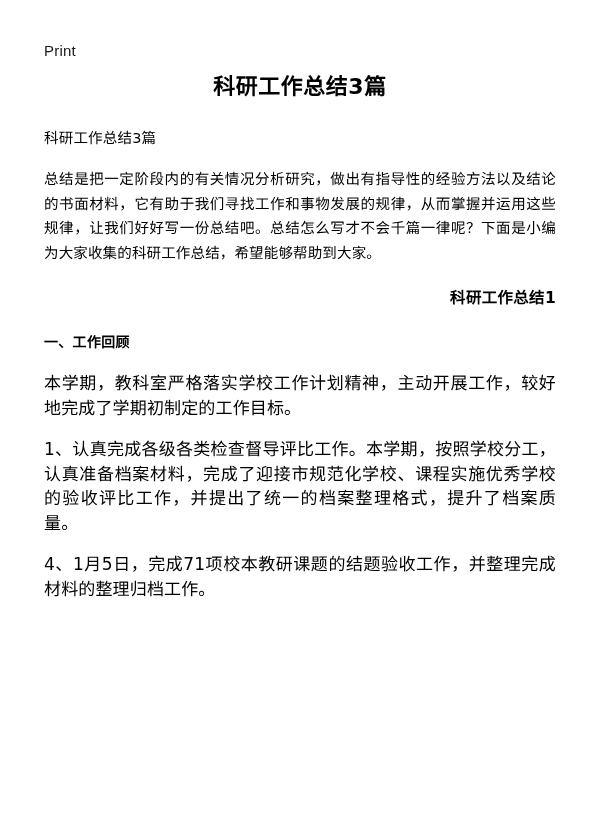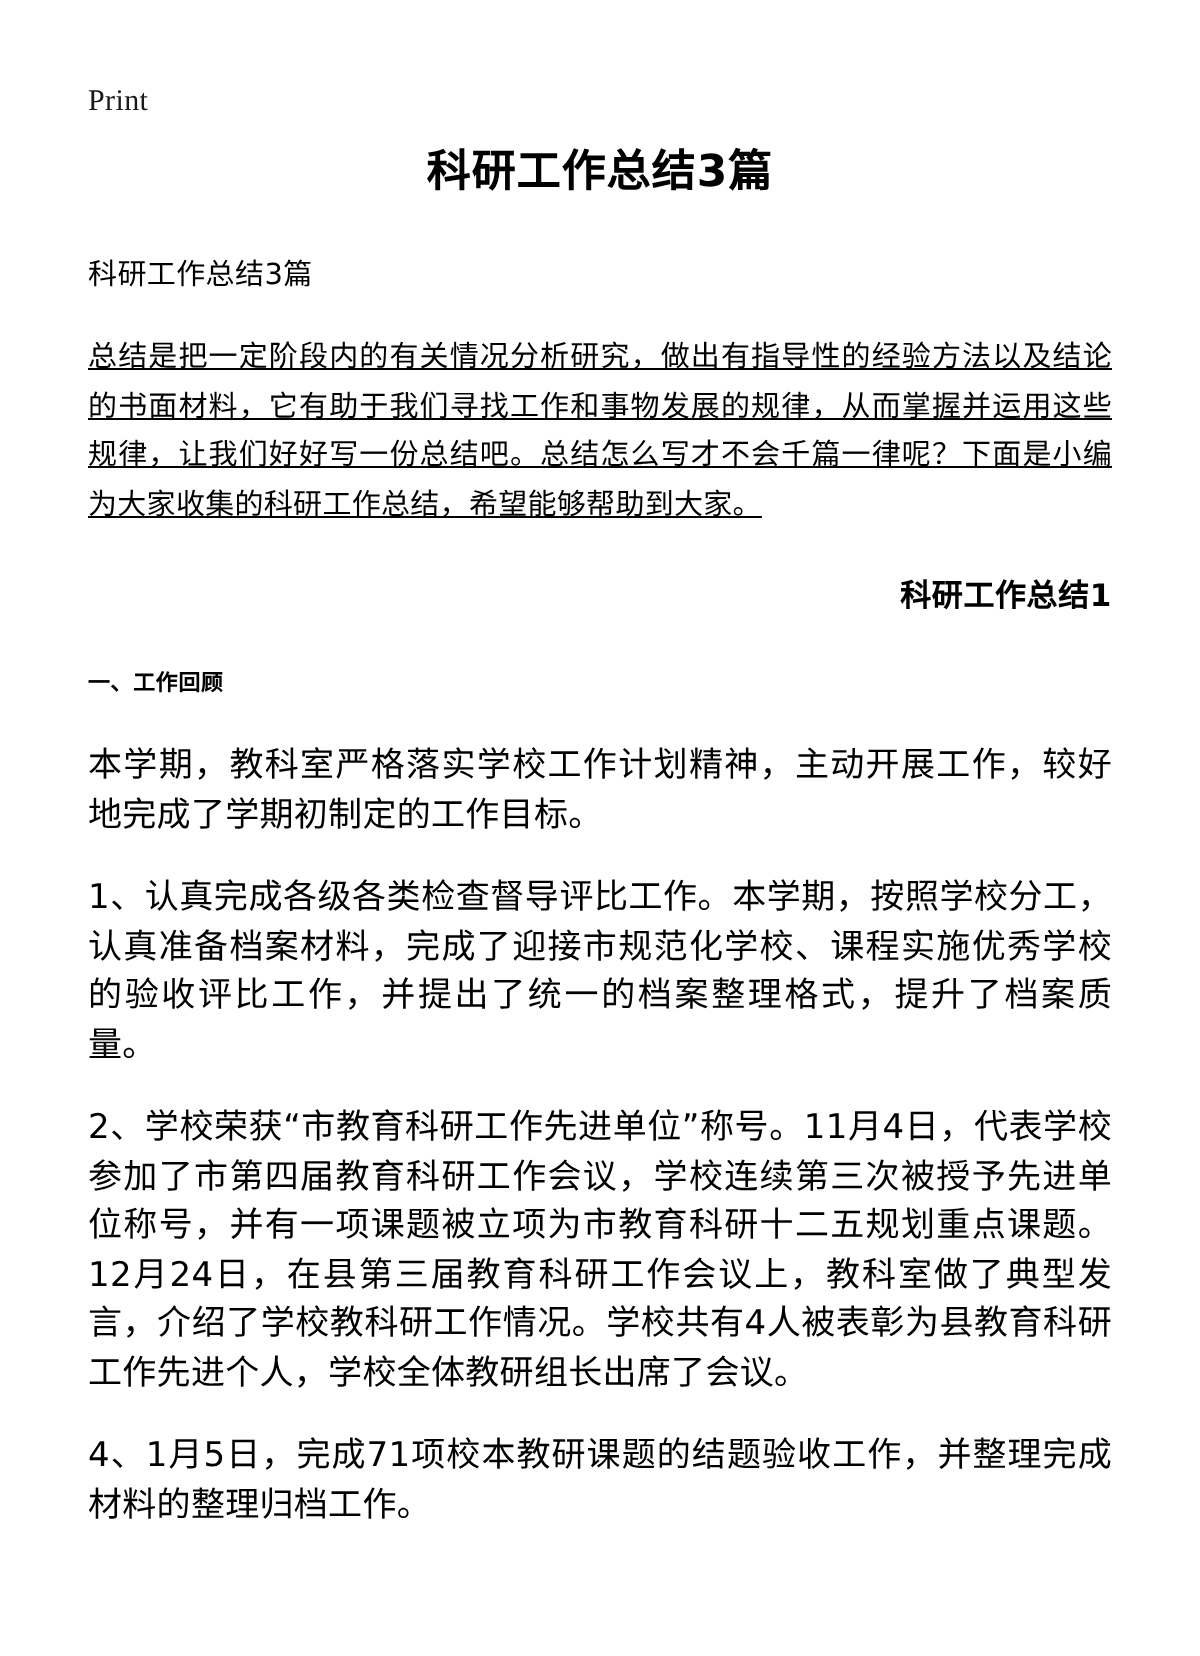--- a/index.html
+++ b/index.html
@@ -24,21 +24,21 @@
     box-sizing: border-box;
     background: #ffffff;
     overflow: hidden;
   }
 
   
   .print-link {
     position: absolute;
     left: 44px;
     top: 42px;
-    font-family: Liberation Serif, serif;
+    font-family: Liberation Sans, sans-serif;
     font-size: 15px;
     line-height: 18px;
     color: #1a1a1a;
     letter-spacing: 0.2px;
     text-decoration: none;
     cursor: pointer;
   }
 
   
   .content {
@@ -66,35 +66,34 @@
     letter-spacing: 0.2px;
   }
 
   .lead {
     margin: 18px 0 0 0;
     font-size: 14.5px;
     line-height: 24.5px;
     text-align: justify;
     text-justify: inter-ideograph;
     letter-spacing: 0.15px;
-    text-decoration: underline;
   }
 
   .h-section {
     margin: 21px 0 0 0;
     font-size: 15.5px;
     line-height: 24px;
     font-weight: bold;
     letter-spacing: 0.3px;
     text-align: right;
   }
 
   .h-sub {
     margin: 20px 0 0 0;
-    font-size: 11px;
+    font-size: 14px;
     line-height: 24px;
     font-weight: bold;
     letter-spacing: 0.3px;
   }
 
   .body-p {
     margin: 17px 0 0 0;
     font-size: 17px;
     line-height: 24.5px;
     text-align: justify;
@@ -118,19 +117,18 @@
     <p class="lead">总结是把一定阶段内的有关情况分析研究，做出有指导性的经验方法以及结论的书面材料，它有助于我们寻找工作和事物发展的规律，从而掌握并运用这些规律，让我们好好写一份总结吧。总结怎么写才不会千篇一律呢？下面是小编为大家收集的科研工作总结，希望能够帮助到大家。</p>
 
     <h2 class="h-section">科研工作总结1</h2>
 
     <h3 class="h-sub">一、工作回顾</h3>
 
     <p class="body-p">本学期，教科室严格落实学校工作计划精神，主动开展工作，较好地完成了学期初制定的工作目标。</p>
 
     <p class="body-p">1、认真完成各级各类检查督导评比工作。本学期，按照学校分工，认真准备档案材料，完成了迎接市规范化学校、课程实施优秀学校的验收评比工作，并提出了统一的档案整理格式，提升了档案质量。</p>
 
-    <p class="body-p">2、学校荣获“市教育科研工作先进单位”称号。11月4日，代表学校参加了市第四届教育科研工作会议，学校连续第三次被授予先进单位称号，并有一项课题被立项为市教育科研十二五规划重点课题。12月24日，在县第三届教育科研工作会议上，教科室做了典型发言，介绍了学校教科研工作情况。学校共有4人被表彰为县教育科研工作先进个人，学校全体教研组长出席了会议。</p>
 
 
     <p class="body-p">4、1月5日，完成71项校本教研课题的结题验收工作，并整理完成材料的整理归档工作。</p>
 
   </div>
 </div>
 
 </body></html>

